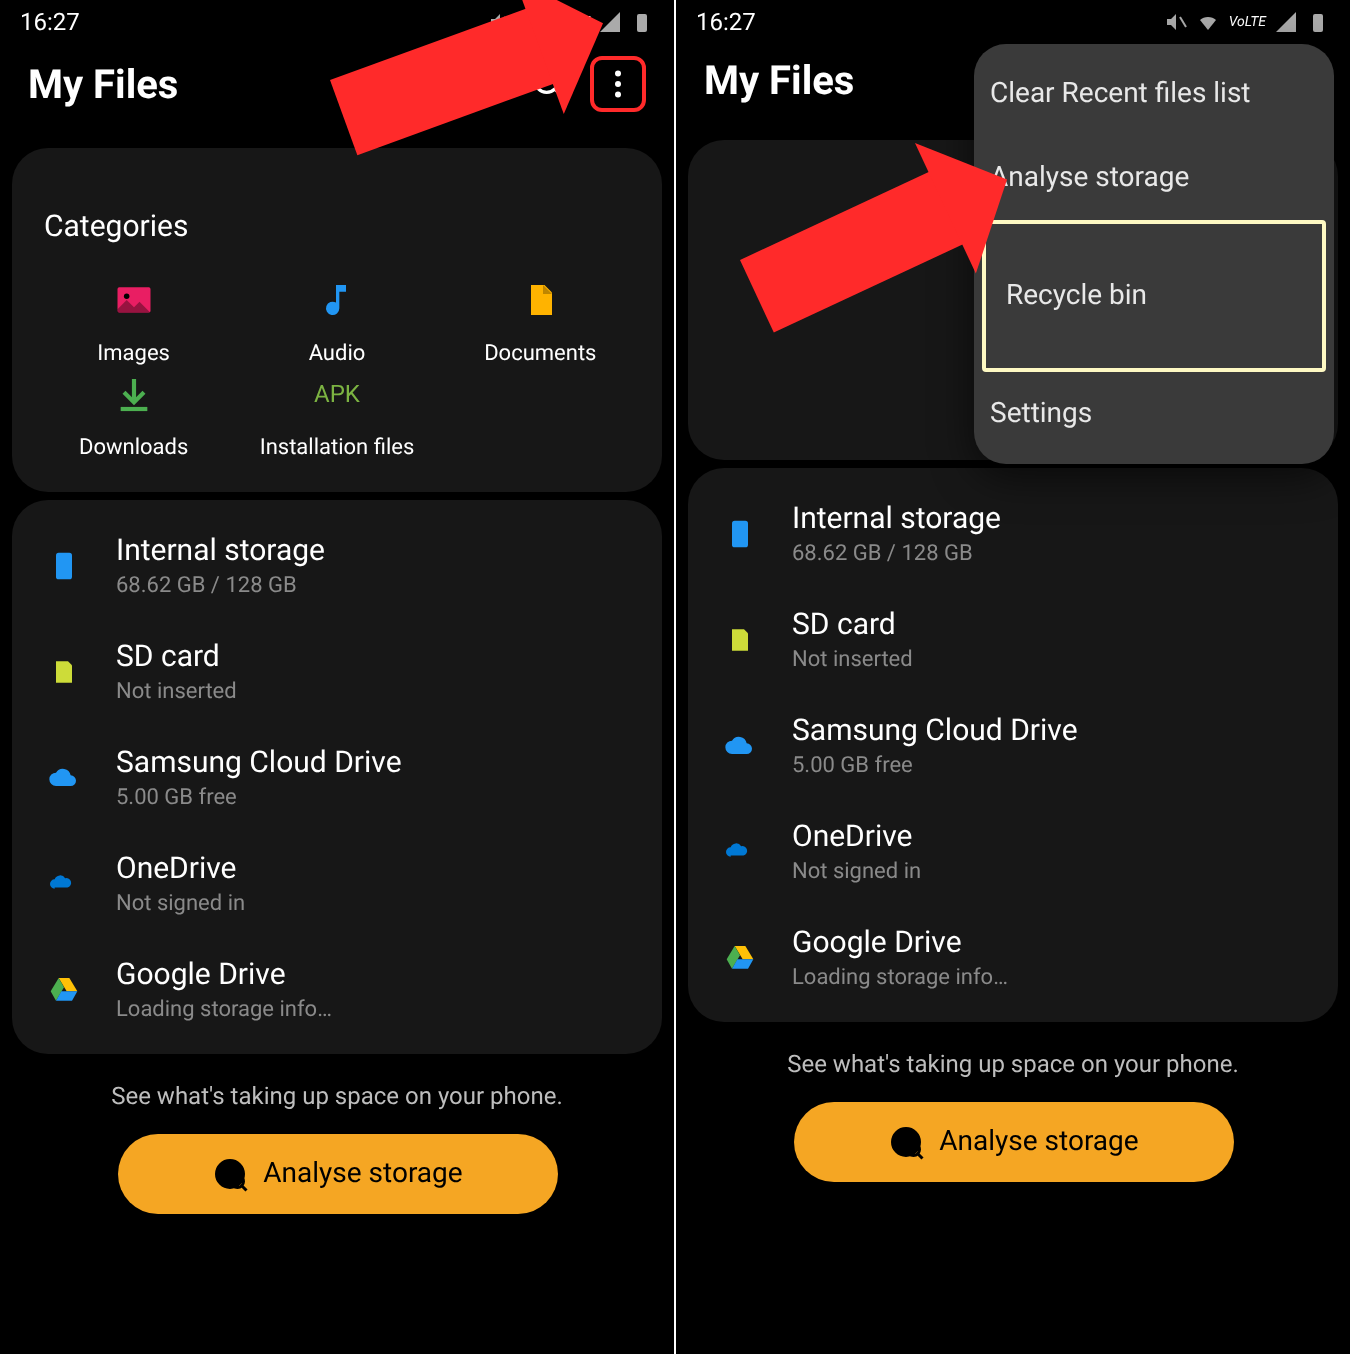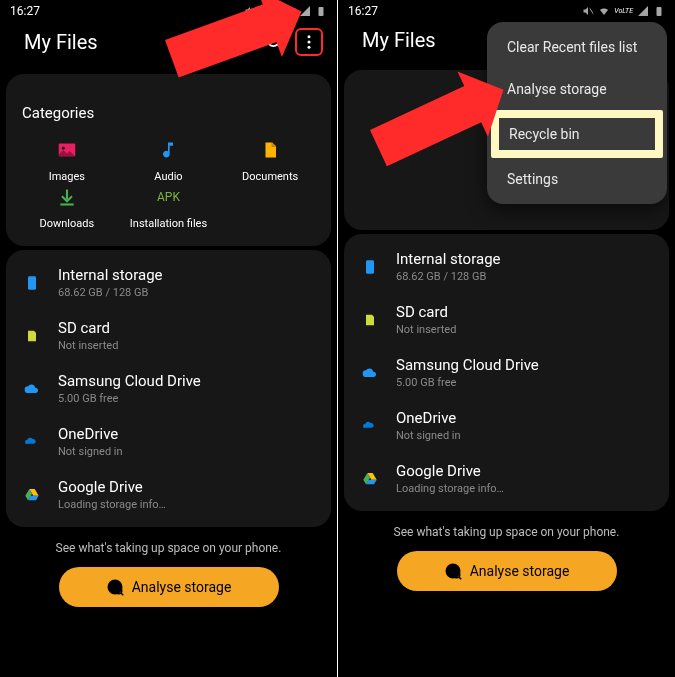--- a/index.html
+++ b/index.html
@@ -28,21 +28,21 @@
     font-size: 12px;
     height: 20px;
   }
   .statusbar .right { display: flex; gap: 4px; align-items: center; font-style: italic; }
   .status-ico { width: 12px; height: 12px; display:inline-block; }
   .topbar {
     display: flex;
     align-items: center;
     padding: 8px 14px 14px;
   }
-  .title { font-size: 20px; font-weight: 400; flex: 1; margin-left: 10px; }
+  .title { font-size: 20px; font-weight: 700; flex: 1; }
   .iconbtn {
     width: 28px; height: 28px;
     display: flex; align-items: center; justify-content: center;
     margin-left: 6px;
     border-radius: 6px;
   }
   .highlight-red { border: 2px solid #ff2a2a; border-radius: 6px; }
   .card {
     background: #171717;
     border-radius: 18px;
@@ -85,25 +85,25 @@
   .menu {
     position: absolute;
     top: 22px; right: 8px;
     background: #3a3a3a;
     border-radius: 16px;
     width: 180px;
     padding: 4px 0;
     box-shadow: 0 6px 20px rgba(0,0,0,0.6);
   }
   .menu-item {
-    padding: 13px 20px;
+    padding: 13px 8px;
     font-size: 14px;
     color: #e8e8e8;
   }
-  .menu-item.hl { border: 8px solid #fef9c3; margin: 0 4px; border-radius: 2px; padding: 8px 10px;}
+  .menu-item.hl { border: 2px solid #fef9c3; margin: 0 4px; border-radius: 2px; padding: 28px 10px;}
   .arrow {
     position: absolute;
     width: 0; height: 0;
   }
   .arrow1 {
     left: 165px; top: 40px;
     transform: rotate(-20deg);
   }
   .arrow2 {
     left: 370px; top: 130px;

